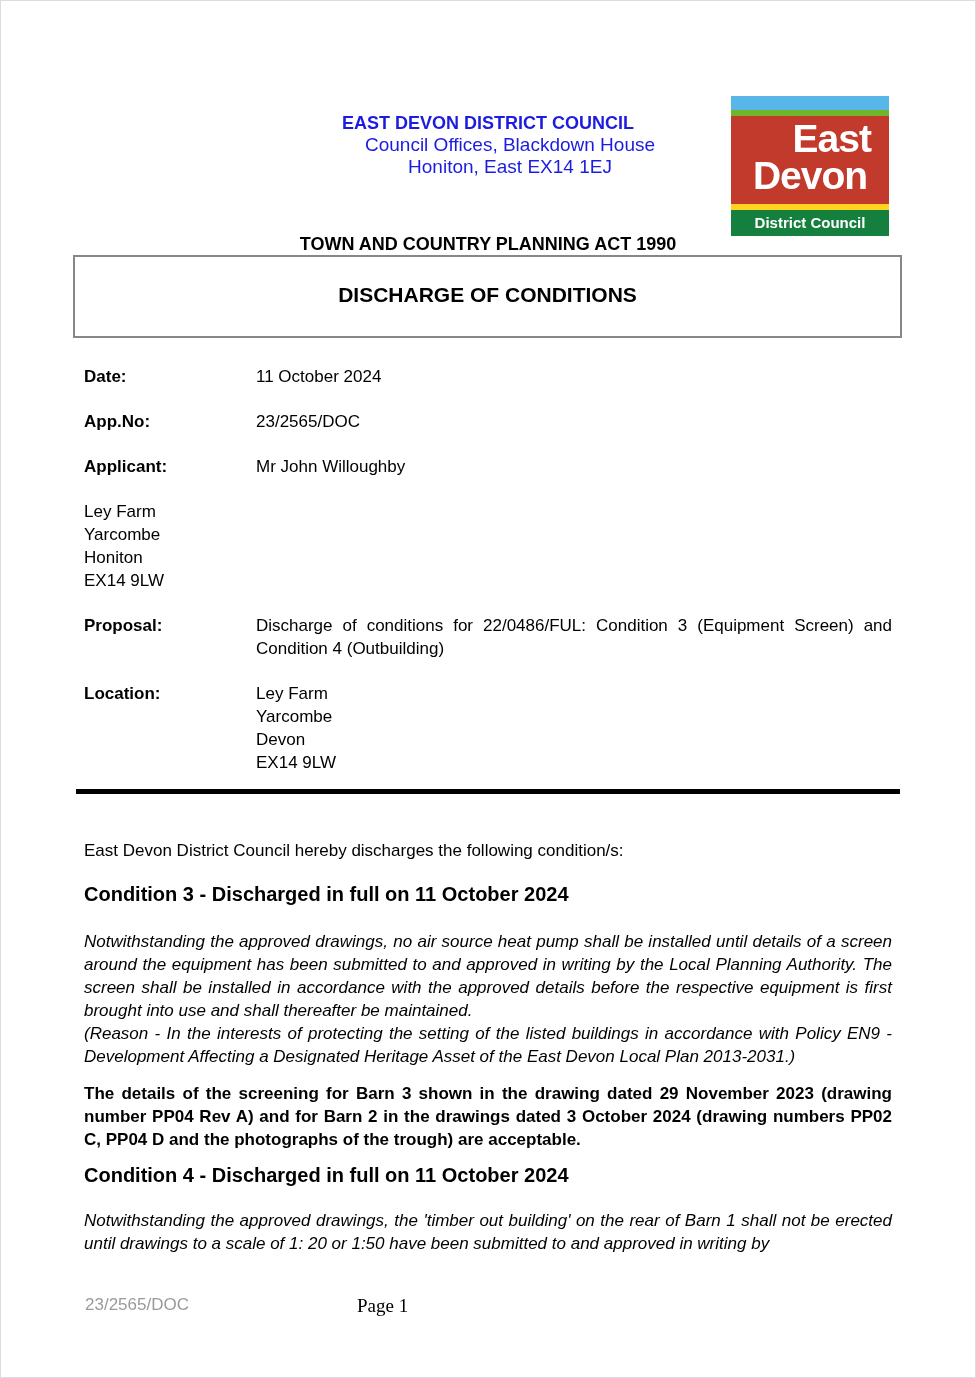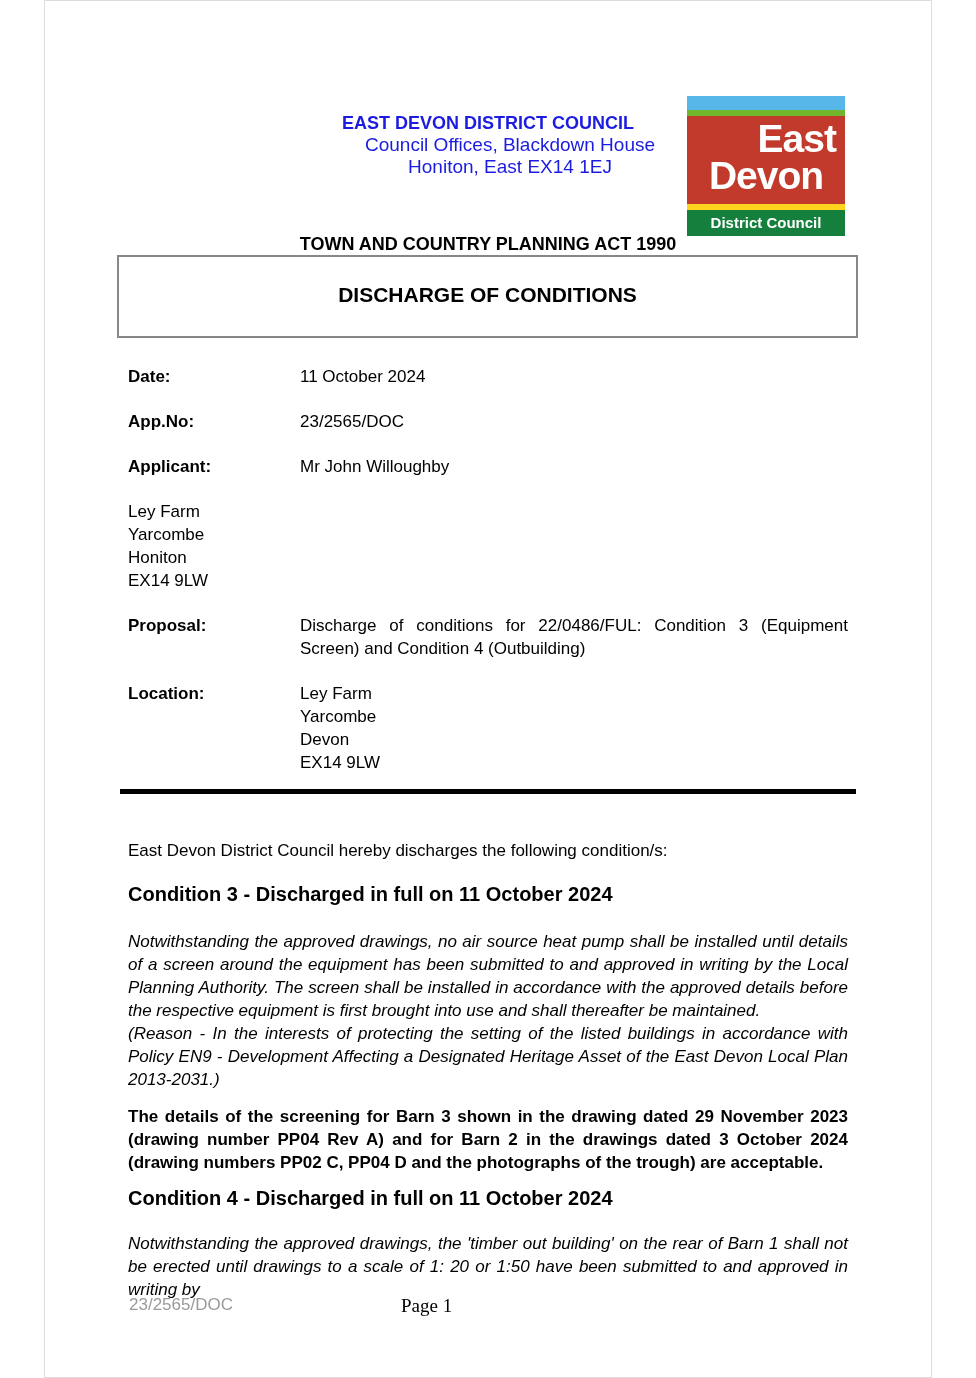--- a/index.html
+++ b/index.html
@@ -1,41 +1,40 @@
 <!DOCTYPE html>
 <html><head>
 <meta charset="utf-8">
 <style>
   * { box-sizing: border-box; margin: 0; padding: 0; }
   html, body { background: #ffffff; }
   .page {
-    width: 888px; height: 1378px;
+    width: 976px; height: 1378px;
     background: #ffffff;
     border: 1px solid #dcdcdc;
     position: relative;
     font-family: "Liberation Sans", sans-serif;
     font-size: 17px;
     color: #000000;
     overflow: hidden;
-    margin-left: 44px;
   }
   
   .header { position: relative; height: 232px; }
   .header-text { padding-top: 111px; text-align: center; line-height: 22px; color: #1c1ce0; }
   .council-name { font-weight: bold; font-size: 18px; }
   .header-addr { font-size: 19px; padding-left: 44px; }
   
   .logo { position: absolute; top: 95px; right: 86px; width: 158px; height: 140px; }
   .l-sky    { height: 14px; }
   .l-green  { height: 6px; }
   .l-red    { height: 88px; color: #ffffff; padding-top: 5px; }
   .l-yellow { height: 6px; }
   .l-blue   { height: 26px; color: #ffffff; font-weight: bold; font-size: 15px;
               line-height: 26px; text-align: center; }
-  .le { text-align: right; padding-right: 9px; font-size: 39px; line-height: 36px;
+  .le { text-align: right; padding-right: 18px; font-size: 39px; line-height: 36px;
         font-weight: bold; letter-spacing: -1px; }
   .ld { text-align: center; font-size: 39px; line-height: 38px;
         font-weight: bold; letter-spacing: -1px; }
   
   .content { padding: 0 83px; line-height: 23px; }
   .act-title { text-align: center; font-weight: bold; font-size: 18px; line-height: 22px; }
   .title-box { margin: 0 -10px 0 -11px; border: 2px solid #878787; height: 83px; }
   .doc-title { margin-top: 25px; font-size: 21px; font-weight: bold; text-align: center; line-height: 26px; }
   
   .details { margin-top: 27px; }

